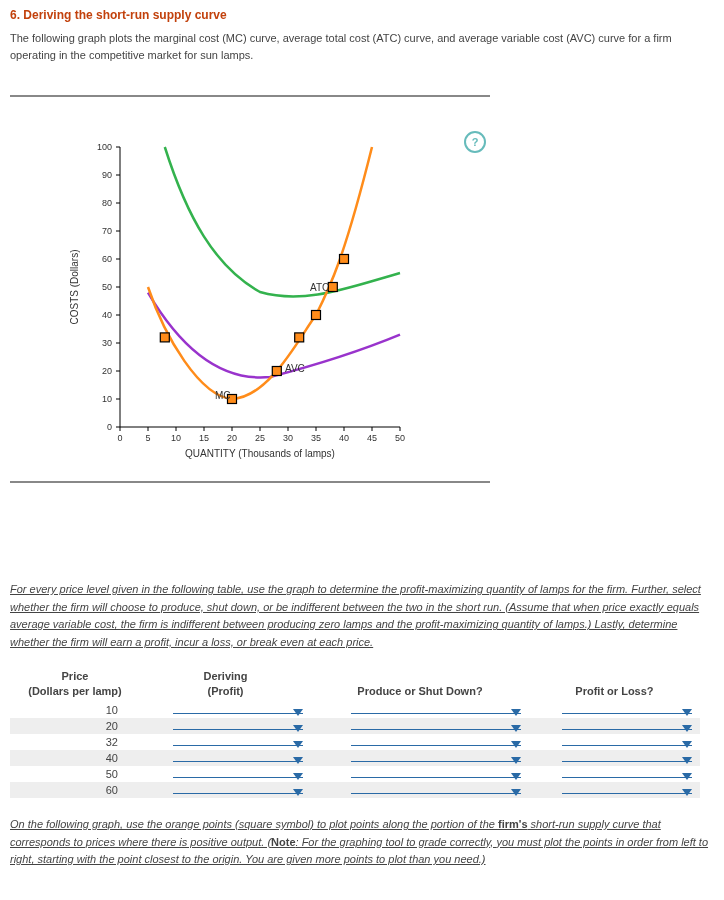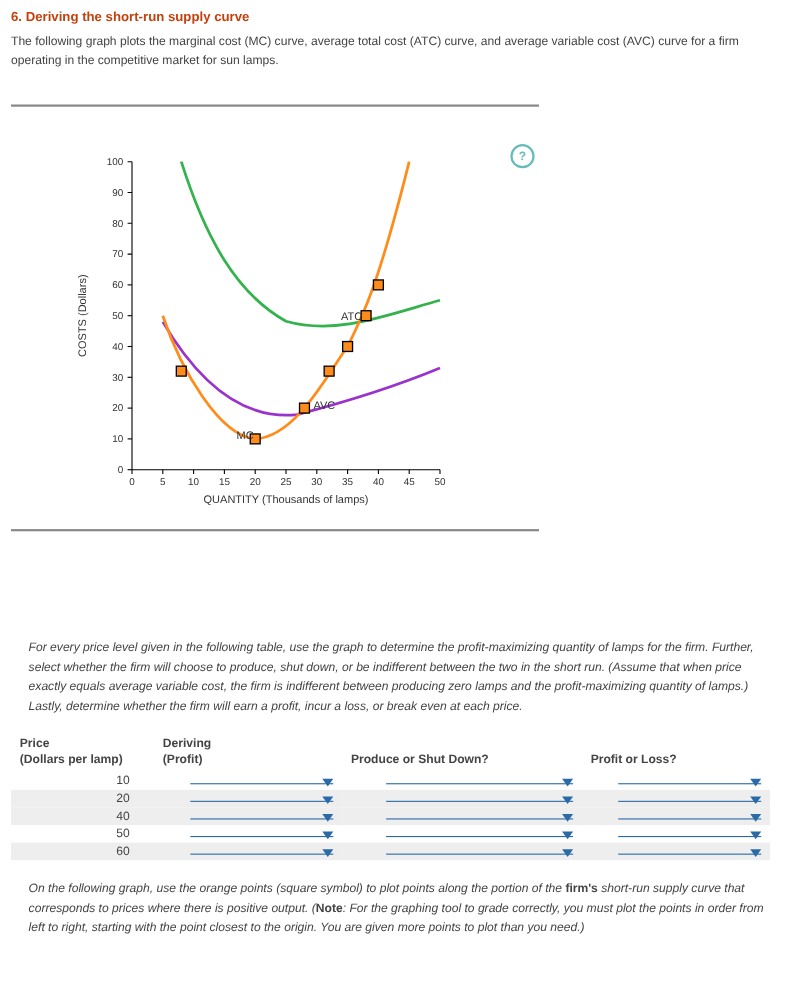--- a/index.html
+++ b/index.html
@@ -48,31 +48,32 @@
   .tick text { font-size: 9px; fill: #333; }
   .axis-label { font-size: 10px; fill: #333; }
   .mc { stroke: #ff8c1a; stroke-width: 2.5; fill: none; }
   .atc { stroke: #33b24d; stroke-width: 2.5; fill: none; }
   .avc { stroke: #9933cc; stroke-width: 2.5; fill: none; }
   .pt { fill: #ff8c1a; stroke: #000; stroke-width: 1.2; }
   .curve-label { font-size: 10px; fill: #333; }
   .para {
     font-style: italic;
     line-height: 1.6;
-    margin: 14px 16px;
+    margin: 14px 0;
+    text-decoration: underline;
   }
   table.ans {
     border-collapse: collapse;
     width: 690px;
     margin: 10px 0 18px 0;
   }
   table.ans th {
     font-weight: bold;
     font-size: 11px;
-    text-align: left;
+    text-align: center;
     padding: 4px 8px;
     vertical-align: bottom;
     line-height: 1.3;
   }
   table.ans td {
     text-align: right;
     padding: 2px 8px;
   }
   table.ans td.num {
     text-align: right;
@@ -253,20 +254,26 @@
         <td><span class="dd w140"><span class="arr"></span></span></td>
         <td><span class="dd w180"><span class="arr"></span></span></td>
         <td><span class="dd w140"><span class="arr"></span></span></td>
       </tr>
       <tr class="alt">
         <td class="num">20</td>
         <td><span class="dd w140"><span class="arr"></span></span></td>
         <td><span class="dd w180"><span class="arr"></span></span></td>
         <td><span class="dd w140"><span class="arr"></span></span></td>
       </tr>
+      <tr>
+        <td class="num">32</td>
+        <td><span class="dd w140"><span class="arr"></span></span></td>
+        <td><span class="dd w180"><span class="arr"></span></span></td>
+        <td><span class="dd w140"><span class="arr"></span></span></td>
+      </tr>
       <tr class="alt">
         <td class="num">40</td>
         <td><span class="dd w140"><span class="arr"></span></span></td>
         <td><span class="dd w180"><span class="arr"></span></span></td>
         <td><span class="dd w140"><span class="arr"></span></span></td>
       </tr>
       <tr>
         <td class="num">50</td>
         <td><span class="dd w140"><span class="arr"></span></span></td>
         <td><span class="dd w180"><span class="arr"></span></span></td>

